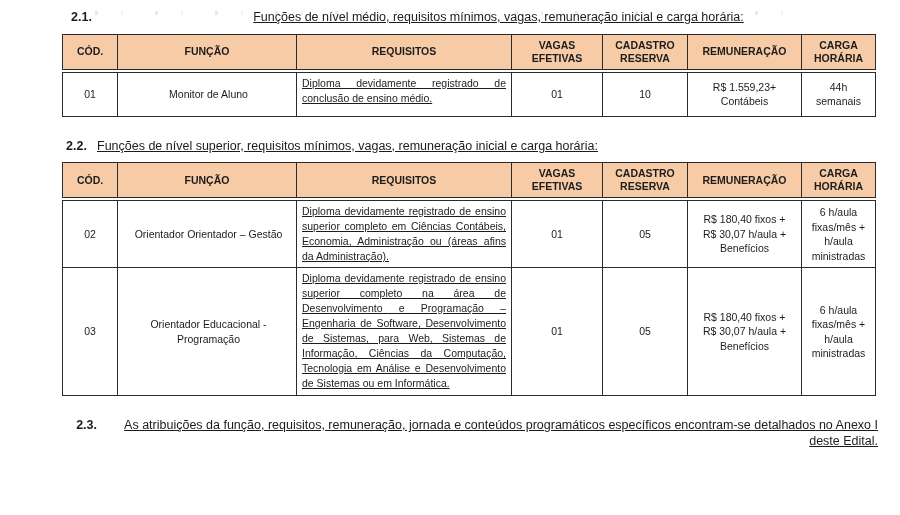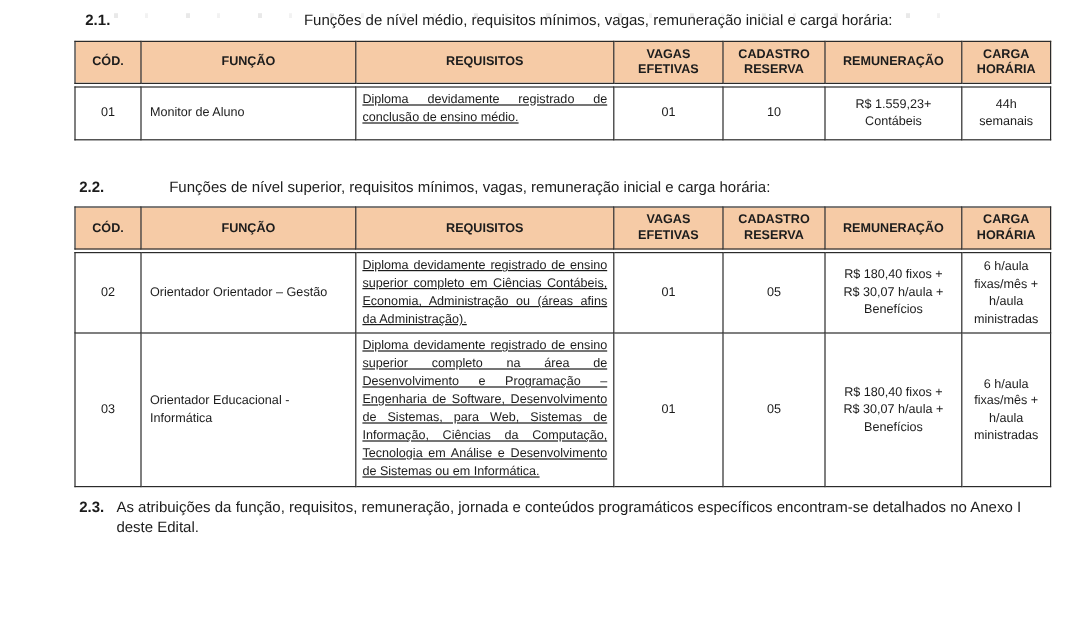--- a/index.html
+++ b/index.html
@@ -26,24 +26,24 @@
     height: 21px; line-height: 21px;
     background: #d9d9d9;
     padding-left: 5px;
     font-size: 13px; font-weight: bold;
     letter-spacing: 0.1px;
     white-space: nowrap;
   }
 
   .clause { display: flex; margin-left: 66px; font-size: 12.5px; line-height: 15.5px; }
   .clause .num { font-weight: bold; width: 31px; flex: 0 0 31px; }
-  .clause .txt { flex: 1; }
+  .clause .txt { flex: 1; text-decoration: underline; }
   .clause-21 { margin-top: 10px; text-align: center; }
-  .clause-22 { margin-top: 32px; gap: 44px; }
-  .clause-23 { margin-top: 10px; margin-right: 22px; }
+  .clause-22 { margin-top: 22px; }
+  .clause-23 { margin-top: 22px; margin-right: 22px; text-align: right; }
 
   table.doc-table {
     margin: 8px 0 0 62px;
     width: 813px;
     border-collapse: collapse;
     table-layout: fixed;
     font-size: 10.5px;
   }
   table.doc-table th, table.doc-table td {
     border: 1px solid #2b2b2b;
@@ -56,21 +56,21 @@
     text-align: center;
     line-height: 13px;
     padding: 4px 2px;
     height: 29px;
   }
   
   table.doc-table tr.spacer td { border: none; height: 3px; padding: 0; background: #fff; }
 
   table.doc-table td { line-height: 14.5px; padding: 2px 4px; }
   table.doc-table td.c0 { text-align: center; }
-  table.doc-table td.c1 { text-align: left; padding-left: 7px; padding-right: 4px; margin-left: 42px; }
+  table.doc-table td.c1 { text-align: center; padding-left: 7px; padding-right: 4px; margin-left: 42px; }
   table.doc-table td.c2 { text-align: justify; vertical-align: top; padding: 3px 5px; line-height: 15px; text-decoration: underline; }
   table.doc-table td.c3, table.doc-table td.c4,
   table.doc-table td.c5, table.doc-table td.c6 { text-align: center; }
 
   table.t1 tbody.rows td { height: 44px; }
   table.t2 tbody.rows tr:nth-child(1) td { height: 66px; }
   table.t2 tbody.rows tr:nth-child(2) td { height: 128px; }
 
   col.w0 { width: 55px; }
   col.w1 { width: 179px; }
@@ -182,21 +182,21 @@
 R$ 30,07 h/aula +
 Benefícios</td>
           <td class="c6">6 h/aula
 fixas/mês +
 h/aula
 ministradas</td>
         </tr>
         <tr>
           <td class="c0">03</td>
           <td class="c1">Orientador Educacional -
-Informática</td>
+Programação</td>
           <td class="c2">Diploma devidamente registrado de ensino superior completo na área de Desenvolvimento e Programação – Engenharia de Software, Desenvolvimento de Sistemas, para Web, Sistemas de Informação, Ciências da Computação, Tecnologia em Análise e Desenvolvimento de Sistemas ou em Informática.</td>
           <td class="c3">01</td>
           <td class="c4">05</td>
           <td class="c5">R$ 180,40 fixos +
 R$ 30,07 h/aula +
 Benefícios</td>
           <td class="c6">6 h/aula
 fixas/mês +
 h/aula
 ministradas</td>

